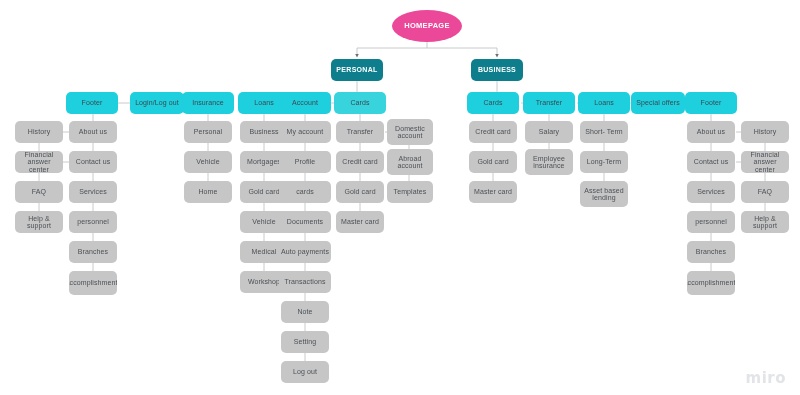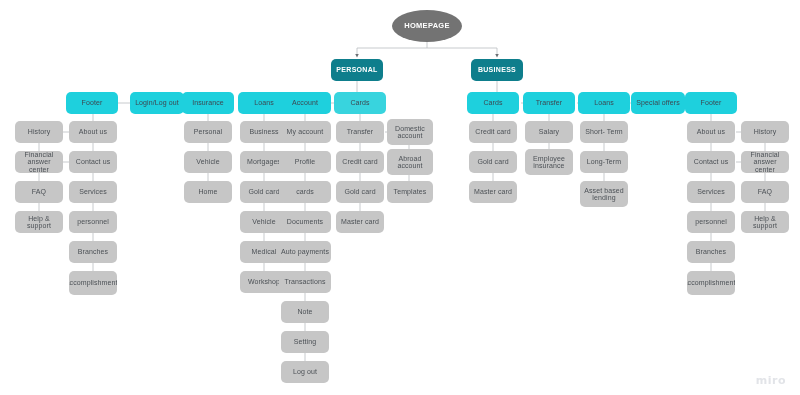--- a/index.html
+++ b/index.html
@@ -34,21 +34,21 @@
     align-items: center;
     justify-content: center;
     text-align: center;
     line-height: 1.05;
     border-radius: 5px;
     letter-spacing: 0.1px;
     overflow: hidden;
   }
   .node.root {
     border-radius: 50%;
-    background: #737373;
+    background: #ec4899;
     color: #ffffff;
     font-size: 7.5px;
     font-weight: bold;
     letter-spacing: 0.3px;
   }
   .node.section {
     background: #0e7e8c;
     color: #ffffff;
     font-size: 7px;
     font-weight: bold;
@@ -71,21 +71,21 @@
   }
   .node span {
     display: block;
     padding: 0 2px;
     word-wrap: break-word;
   }
   #watermark {
     position: absolute;
     right: 14px;
     bottom: 8px;
-    font-size: 11px;
+    font-size: 15px;
     color: #e2e4e8;
     font-weight: bold;
     letter-spacing: 0.5px;
     font-family: "DejaVu Sans", sans-serif;
   }
 </style>
 </head>
 <body>
 
 <div id="canvas">

